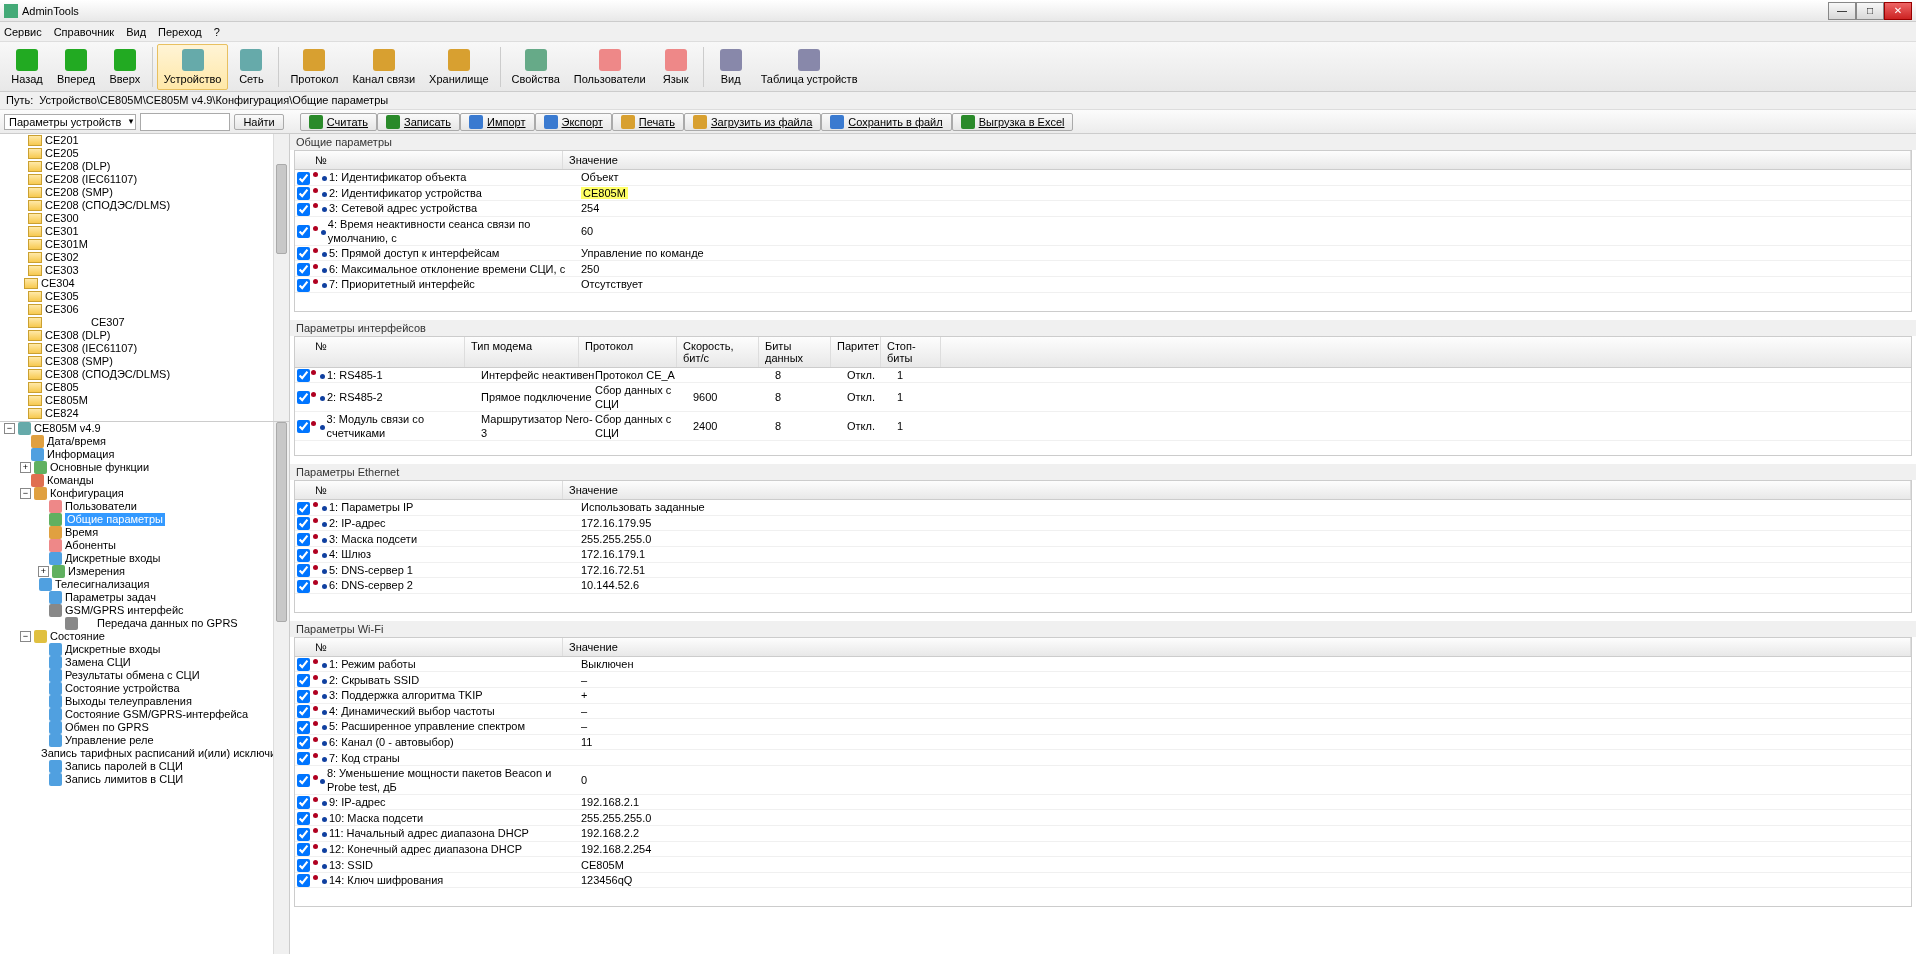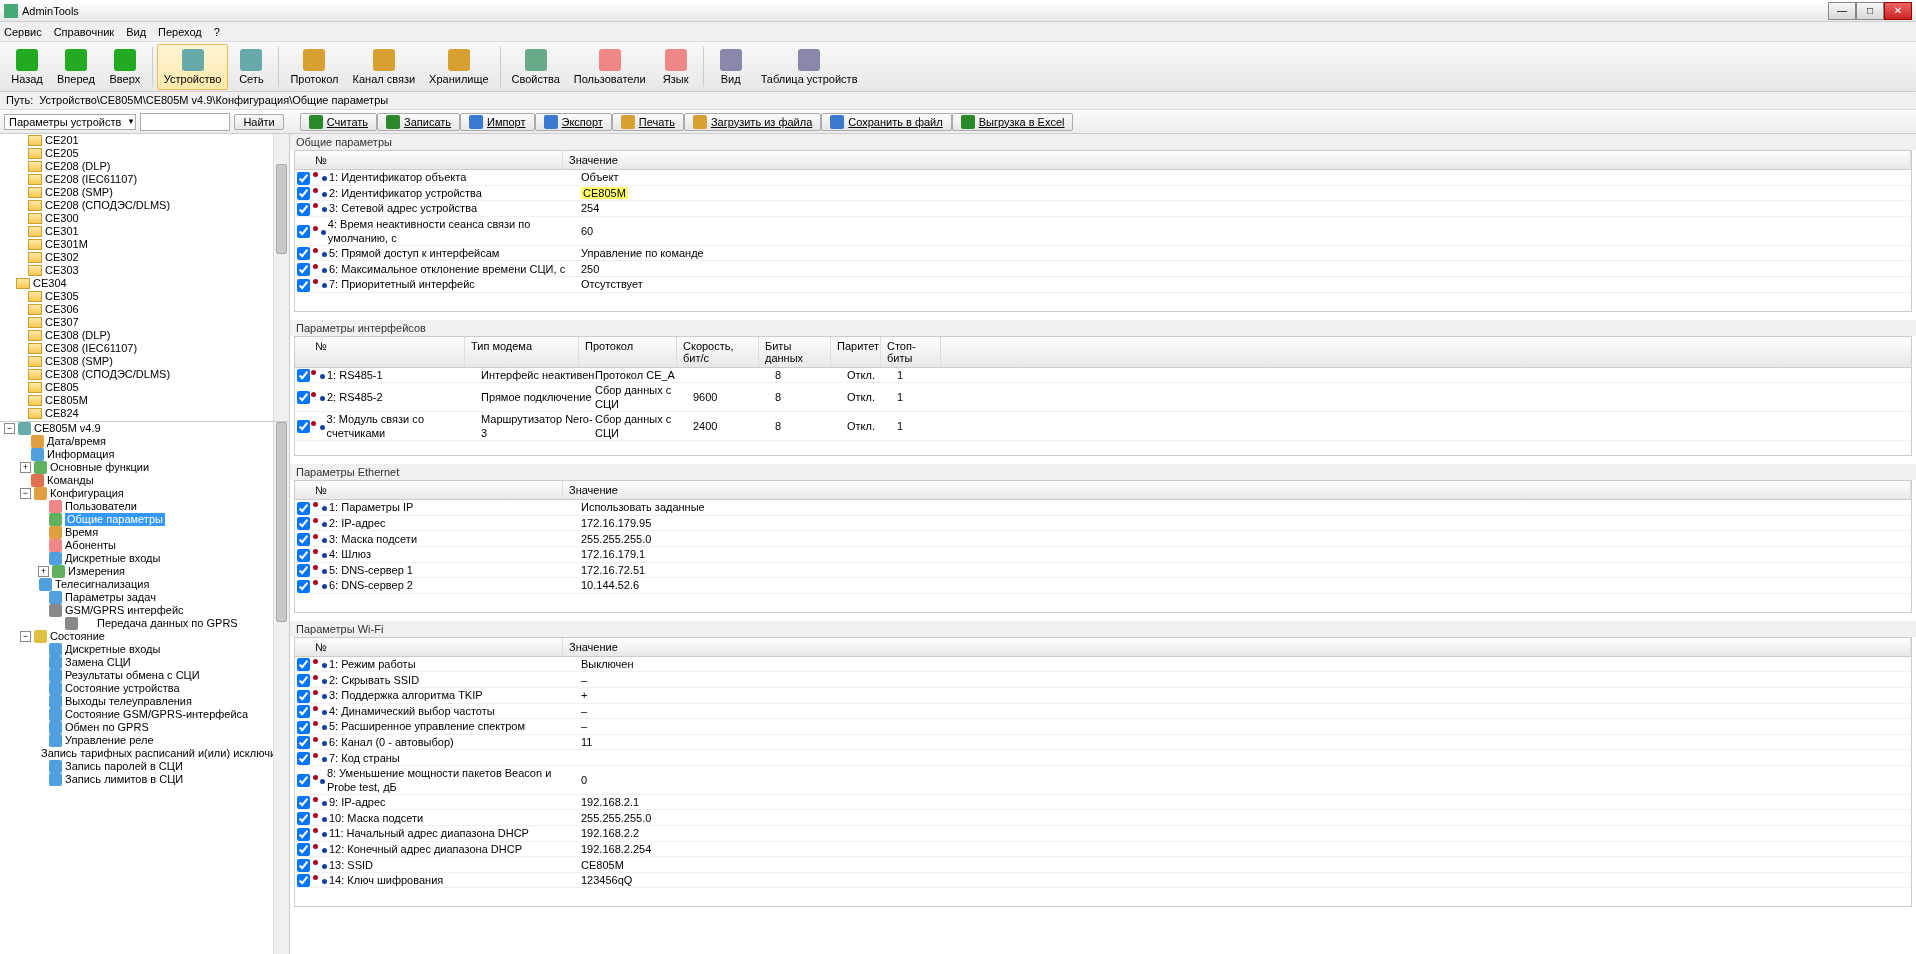--- a/index.html
+++ b/index.html
@@ -222,33 +222,33 @@
             <span>CE301M</span>
           </li>
           <li style="padding-left: 28px;">
             <span class="fico"></span>
             <span>CE302</span>
           </li>
           <li style="padding-left: 28px;">
             <span class="fico"></span>
             <span>CE303</span>
           </li>
-          <li style="padding-left: 16px; align-items: center;">
+          <li style="padding-left: 24px; align-items: center;">
             <span class="fico"></span>
             <span>CE304</span>
           </li>
           <li style="padding-left: 28px;">
             <span class="fico"></span>
             <span>CE305</span>
           </li>
           <li style="padding-left: 28px;">
             <span class="fico"></span>
             <span>CE306</span>
           </li>
-          <li style="padding-left: 28px;">
+          <li style="padding-left: 28px; gap: 46px;">
             <span class="fico"></span>
             <span>CE307</span>
           </li>
           <li style="padding-left: 28px;">
             <span class="fico"></span>
             <span>CE308 (DLP)</span>
           </li>
           <li style="padding-left: 28px;">
             <span class="fico"></span>
             <span>CE308 (IEC61107)</span>

